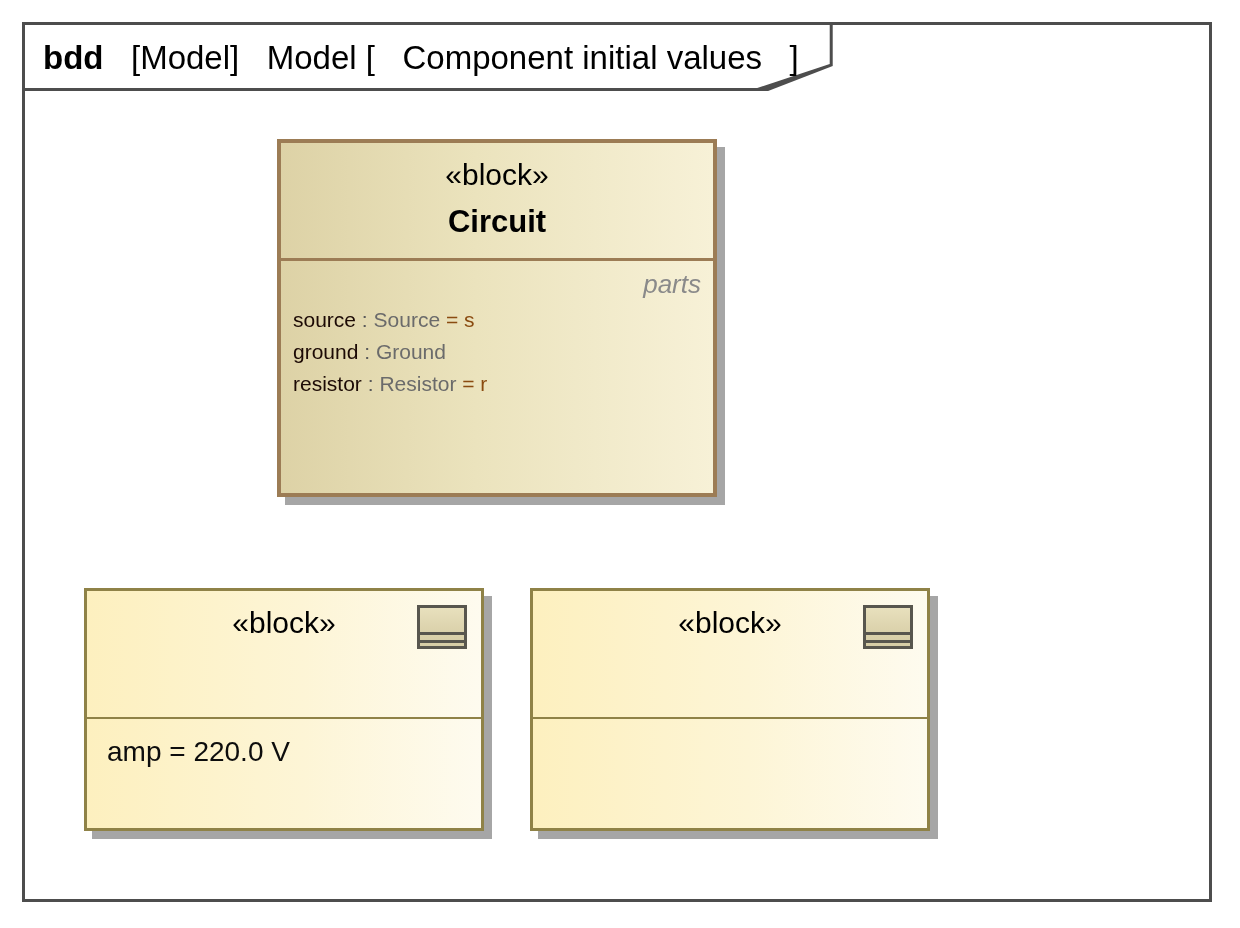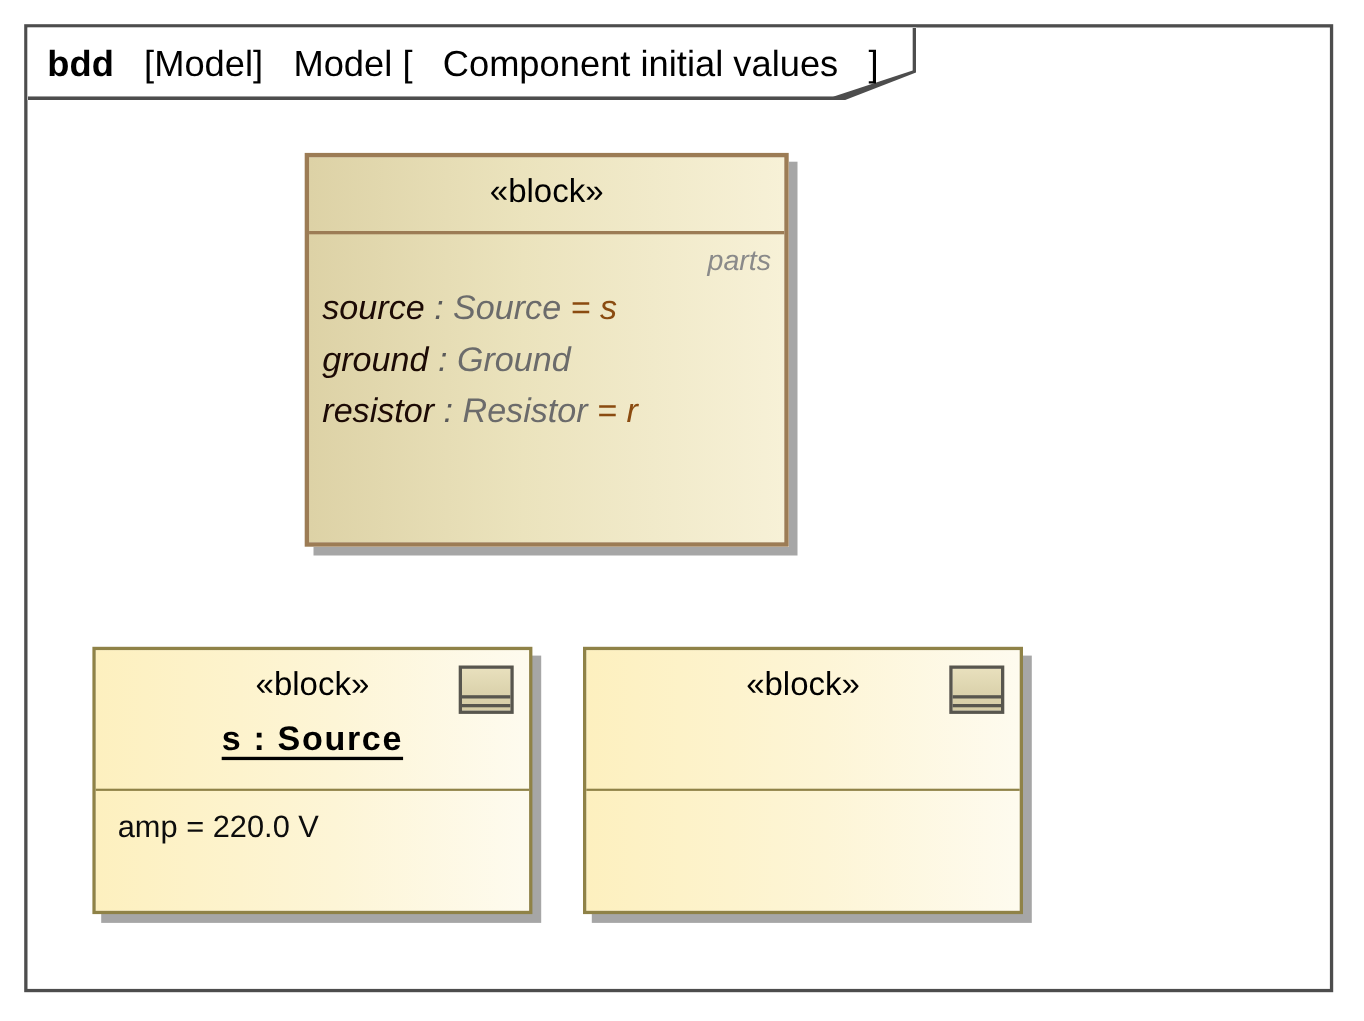--- a/index.html
+++ b/index.html
@@ -130,25 +130,24 @@
   .compartment-label {
     font-size: 26px;
     font-style: italic;
     color: #8a8a8a;
     text-align: right;
     line-height: 1.35;
     margin-bottom: 2px;
   }
 
   .part-line {
-    font-size: 31px;
+    font-size: 21px;
     line-height: 1.52;
     white-space: nowrap;
     color: #1a0d06;
-    font-style: italic;
   }
   .part-line .pname  { color: #1c0a05; }
   .part-line .psep   { color: #5a5a5a; }
   .part-line .ptype  { color: #6b6b6b; }
   .part-line .pval   { color: #8a4b10; }
 
   
   .block-inst {
     border: 3px solid #8f8247;
     background: linear-gradient(to right, #fdf0bf 0%, #fdf5d6 55%, #fefbef 100%);
@@ -228,20 +227,21 @@
       <span>&nbsp;</span>
       <span class="label">Component initial values</span>
       <span>&nbsp;</span>
       <span class="label">]</span>
     </div>
   </div>
 
   <div class="block block-def" style="left:277px; top:139px; width:440px; height:358px;">
     <div class="compartment-title">
       <div class="stereotype">«block»</div>
+      <div class="block-name">Circuit</div>
     </div>
     <div class="divider"></div>
     <div class="compartment-body">
       <div class="compartment-label">parts</div>
 
       <div class="part-line">
         <span class="pname">source</span><span class="psep"> : </span><span class="ptype">Source</span><span class="pval"> = </span><span class="pval">s</span>
       </div>
 
       <div class="part-line">
@@ -250,21 +250,20 @@
 
       <div class="part-line">
         <span class="pname">resistor</span><span class="psep"> : </span><span class="ptype">Resistor</span><span class="pval"> = </span><span class="pval">r</span>
       </div>
     </div>
   </div>
 
   <div class="block block-inst" style="left:84px; top:588px; width:400px; height:243px;">
     <div class="inst-header">
       <div class="stereotype">«block»</div>
-      <div class="inst-name">s : Source</div>
       <div class="block-icon">
         <div class="icon-line l1"></div>
         <div class="icon-line l2"></div>
       </div>
     </div>
     <div class="divider"></div>
     <div class="inst-body">
       <div class="inst-slot">amp = 220.0 V</div>
     </div>
   </div>

